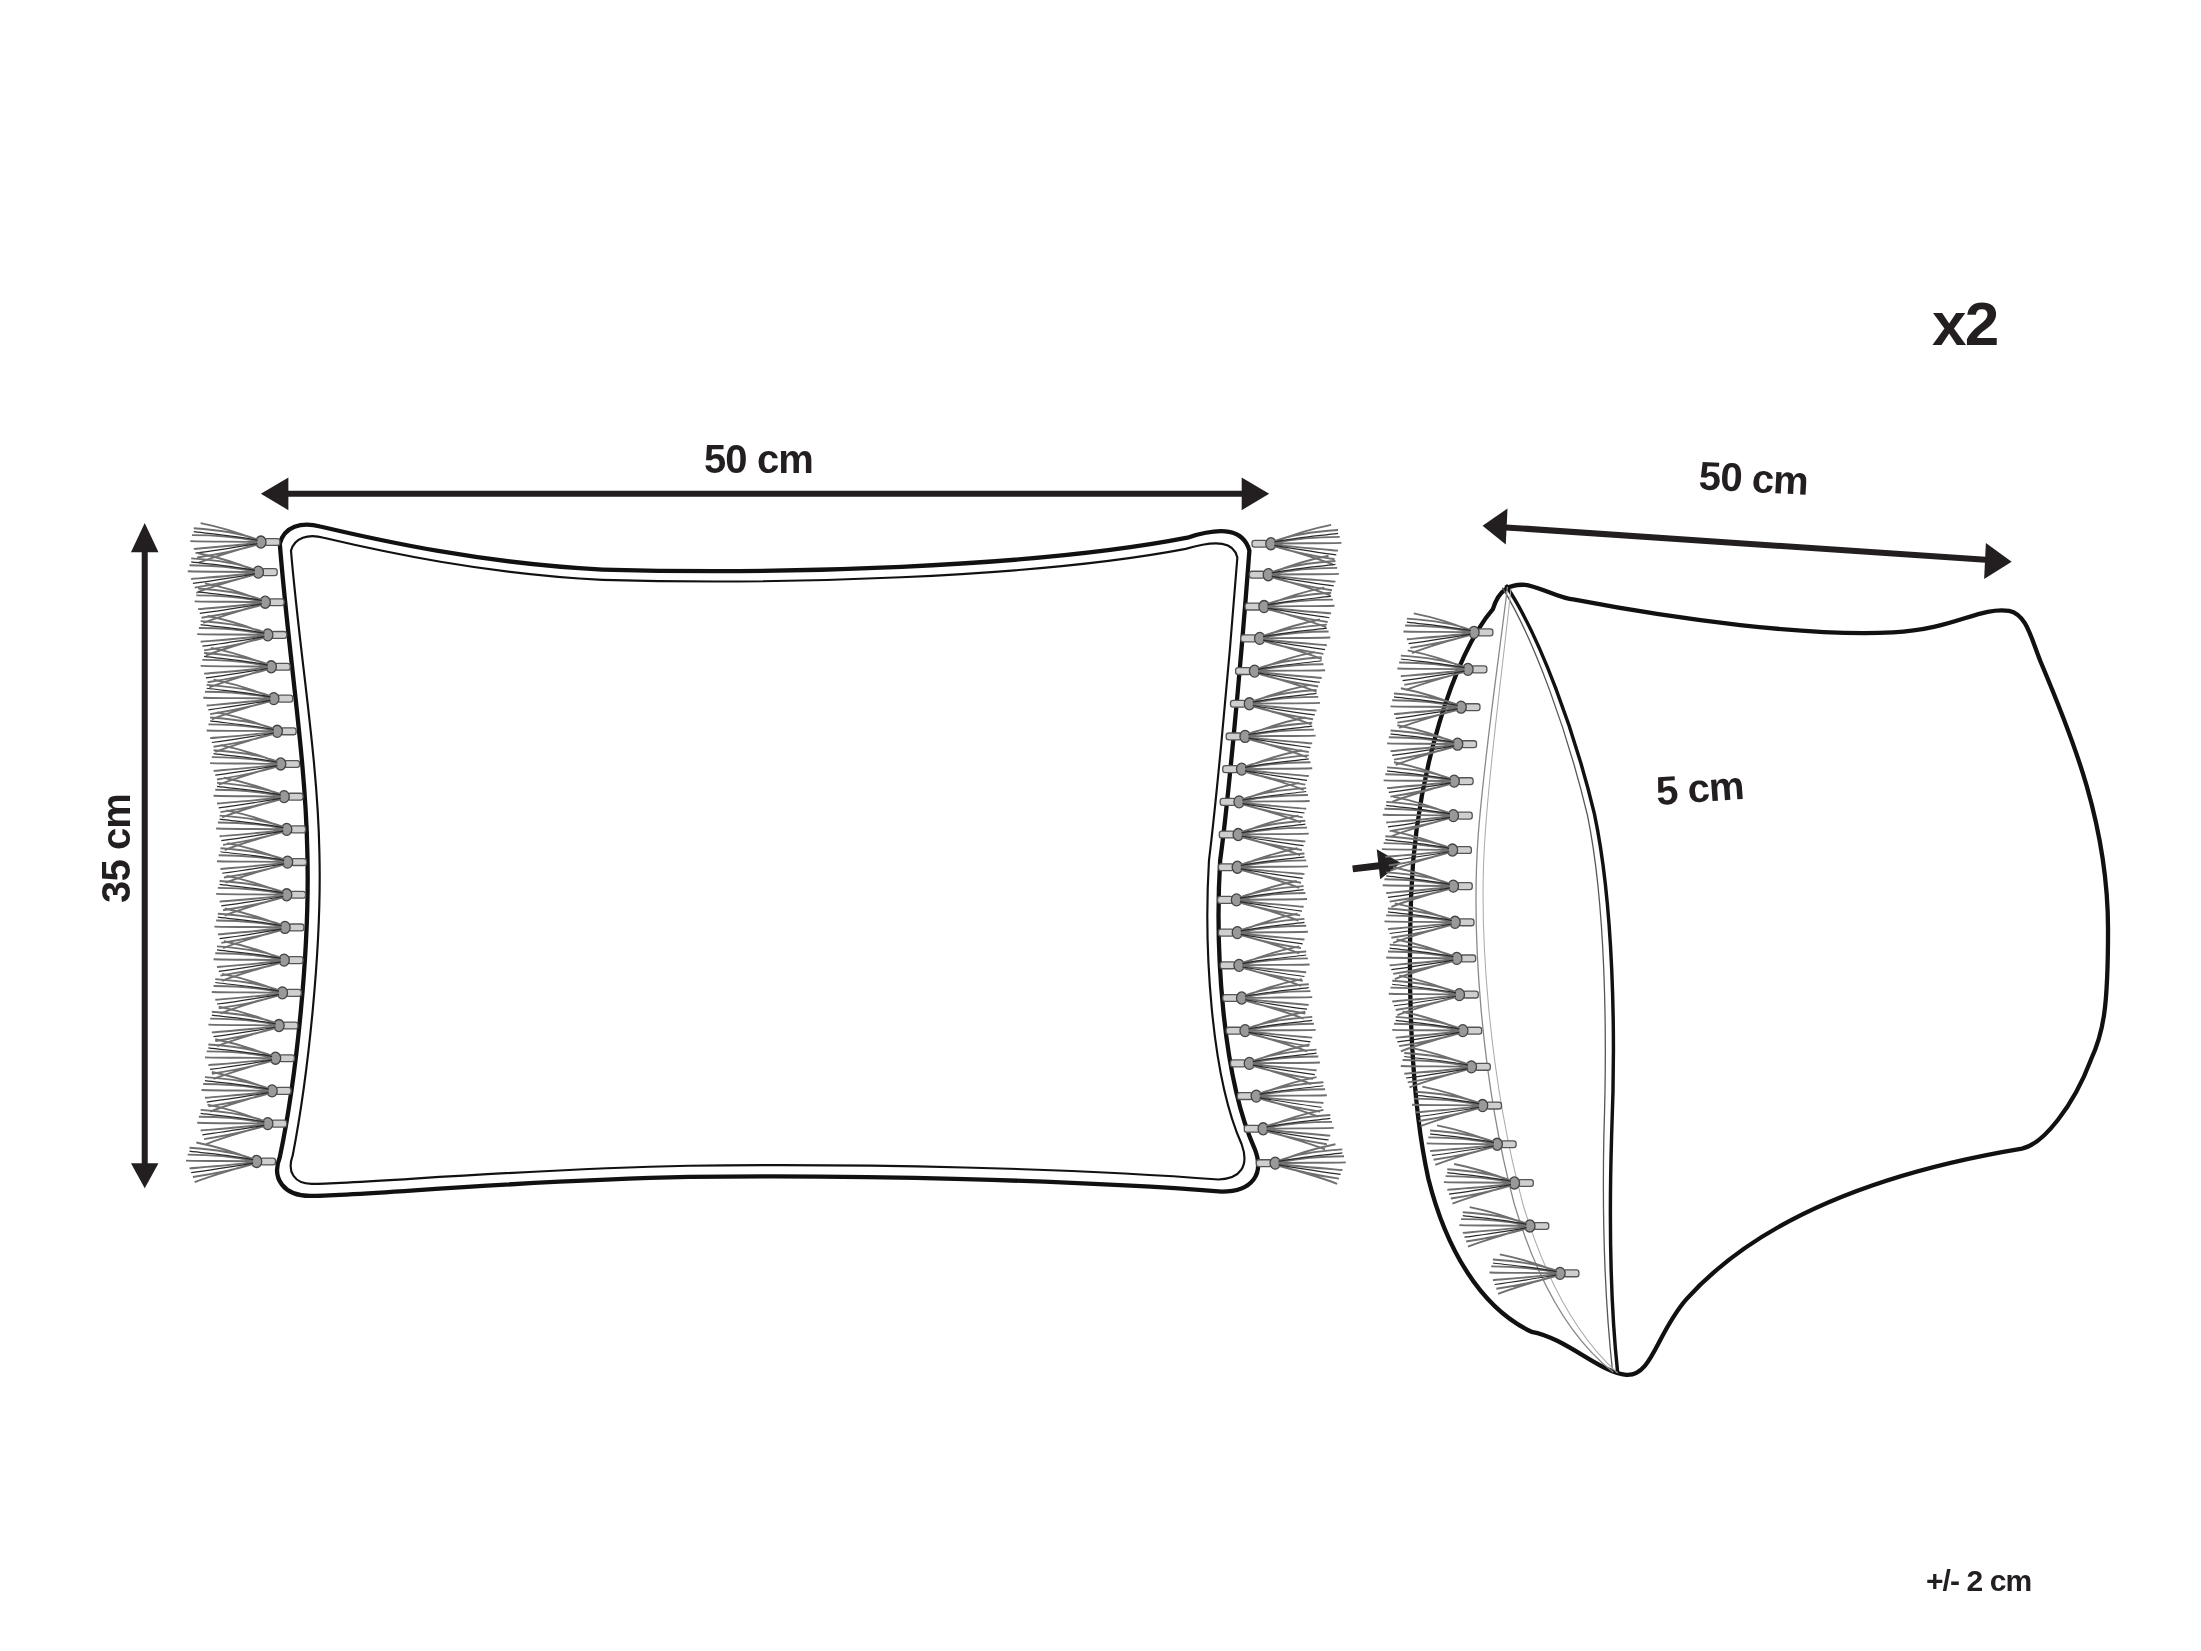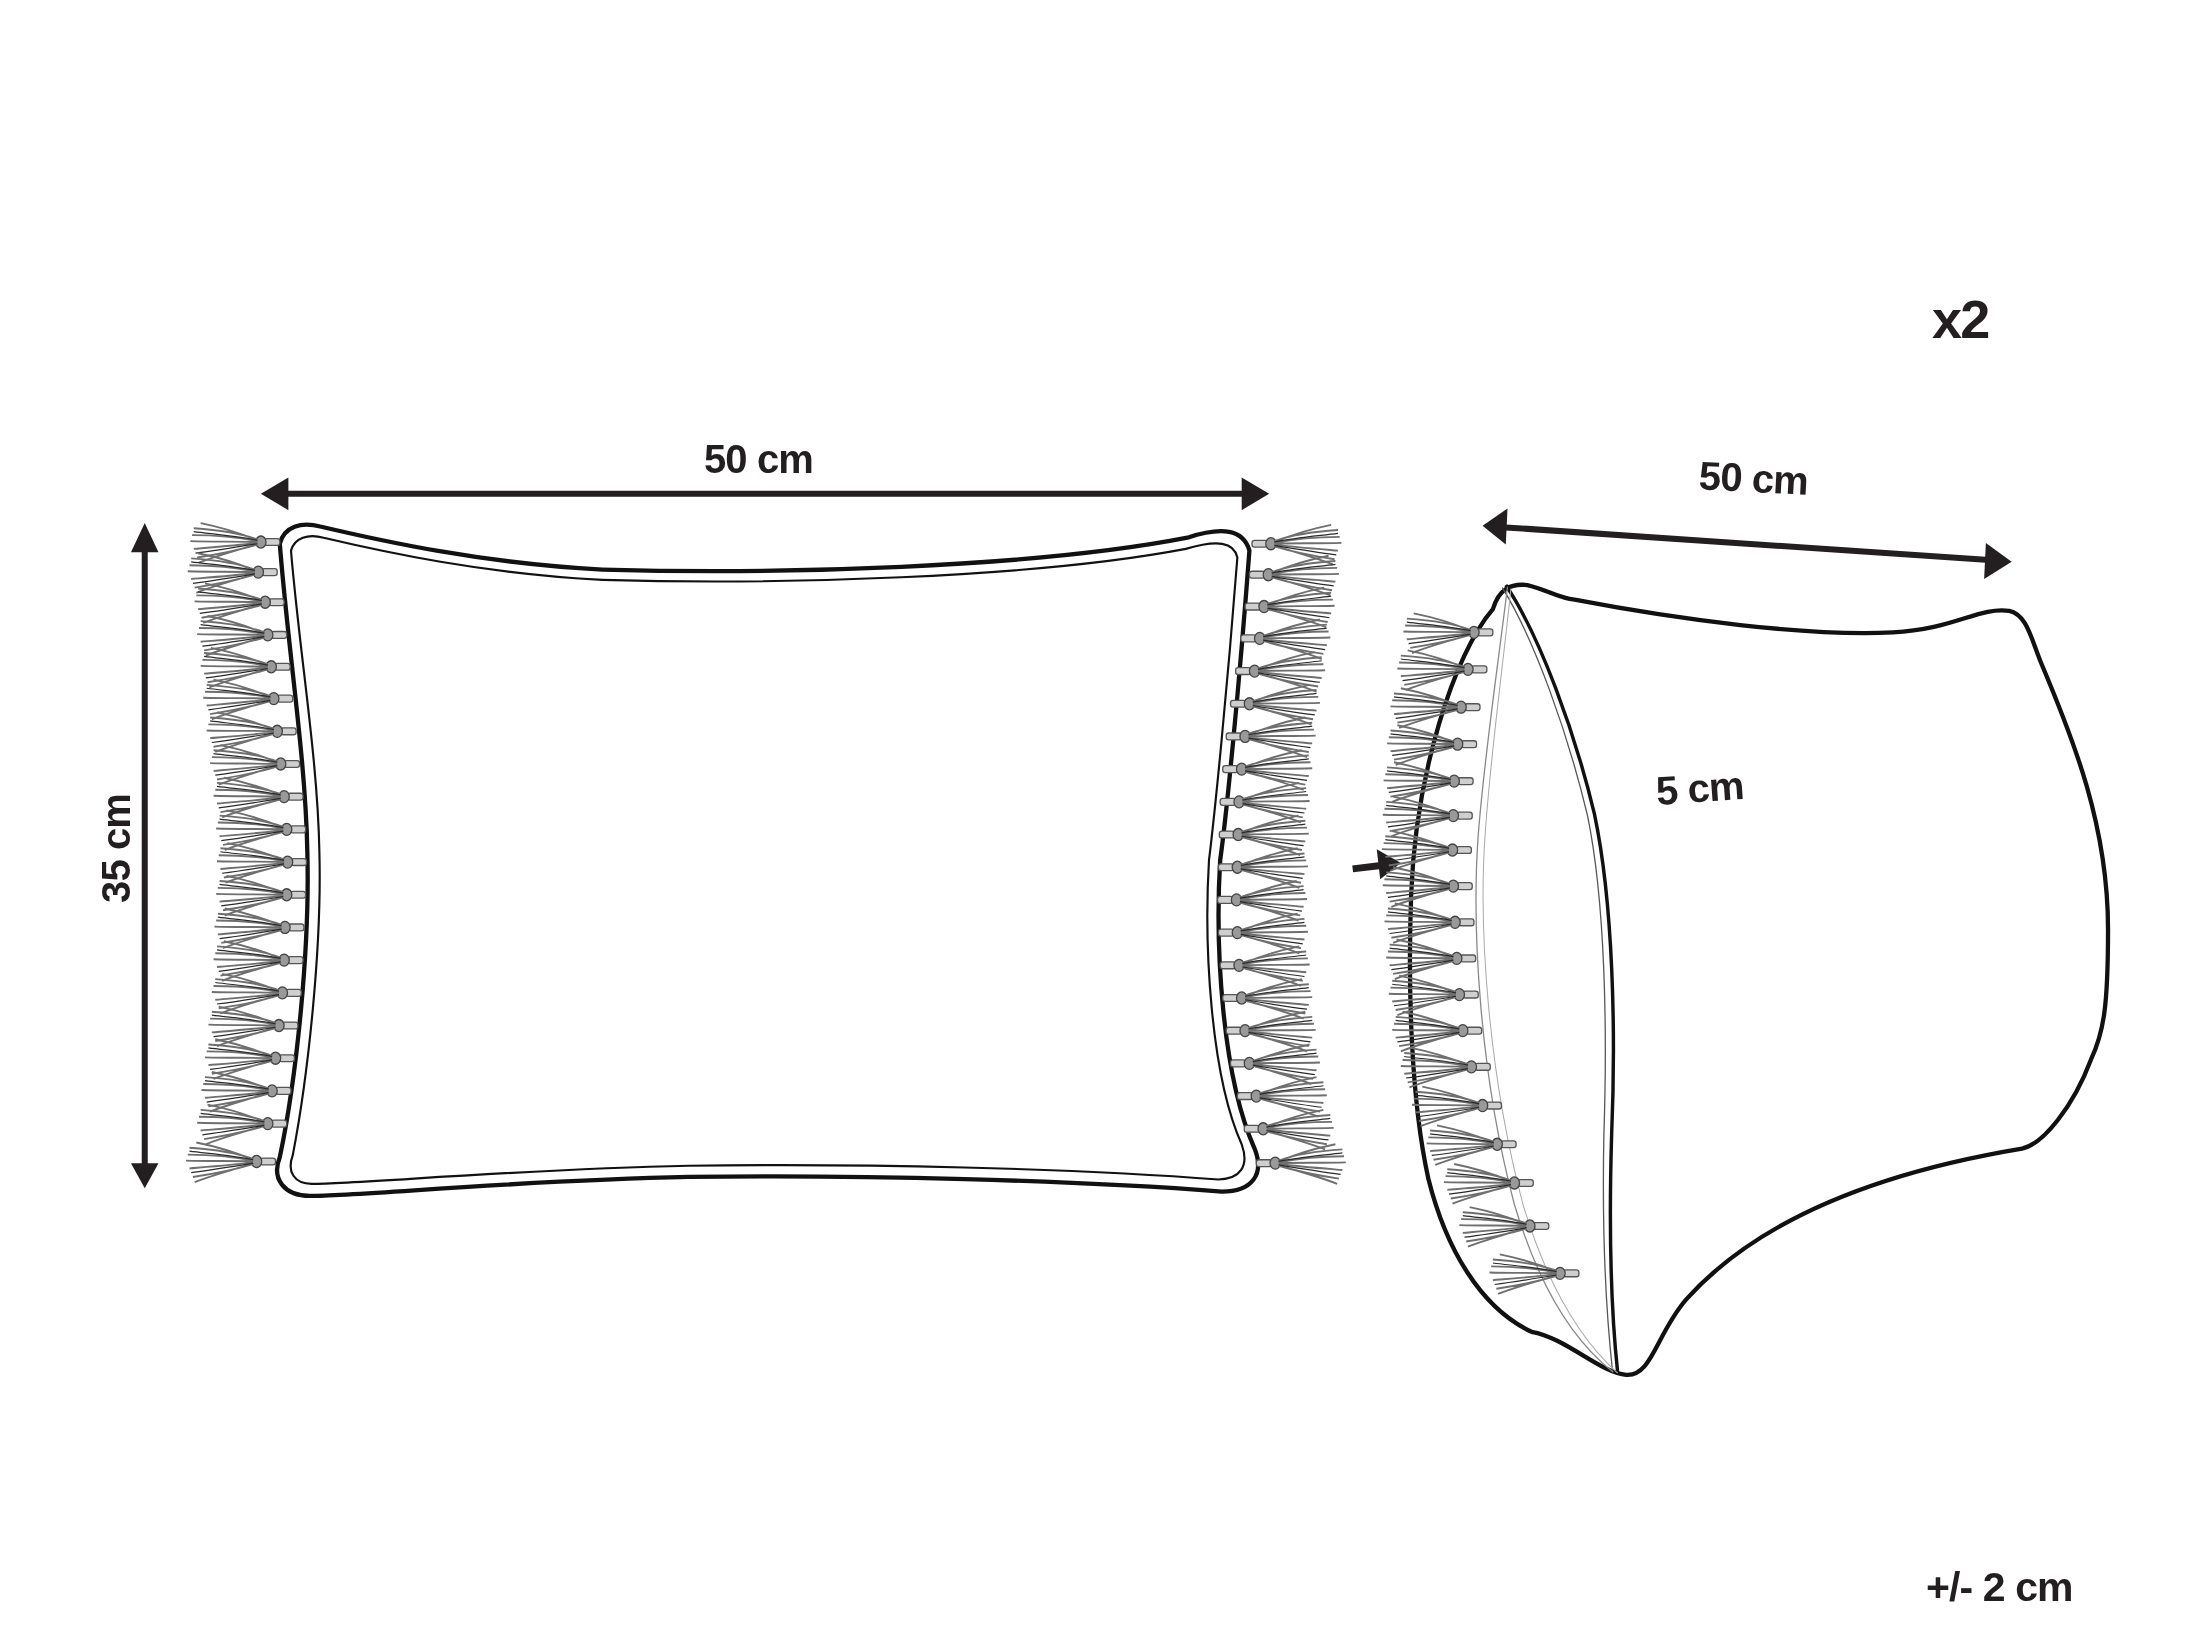--- a/index.html
+++ b/index.html
@@ -3,22 +3,22 @@
 <meta charset="utf-8">
 <style>
   html, body { margin: 0; padding: 0; background: #ffffff; }
   body { width: 2202px; height: 1651px; position: relative; overflow: hidden; font-family: "Liberation Sans", sans-serif; }
   #stage { position: absolute; left: 0; top: 0; width: 2202px; height: 1651px; }
   .lbl { position: absolute; font-family: "Liberation Sans", sans-serif; font-weight: bold; color: #231f20; white-space: nowrap; letter-spacing: -0.9px; }
   .lbl-top-left { left: 704px; top: 437px; font-size: 40px; }
   .lbl-height { left: 47px; top: 826px; font-size: 40px; transform: rotate(-90deg); transform-origin: center center; width: 138px; text-align: center; }
   .lbl-top-right { left: 1699px; top: 456px; font-size: 40px; transform: rotate(3deg); }
   .lbl-depth { left: 1656px; top: 766px; font-size: 40px; transform: rotate(-4deg); }
-  .lbl-qty { left: 1932px; top: 288px; font-size: 54px; letter-spacing: -1.7px; }
-  .lbl-tol { left: 1926px; top: 1564px; font-size: 41px; }
+  .lbl-qty { left: 1932px; top: 288px; font-size: 62px; letter-spacing: -1.7px; }
+  .lbl-tol { left: 1926px; top: 1564px; font-size: 30px; }
 </style>
 </head>
 <body>
 
 <div id="stage">
   <svg width="2202" height="1651" viewBox="0 0 2559 1919" xmlns="http://www.w3.org/2000/svg">
     <defs>
       <g id="tassel-r">
 
         <rect x="0" y="-4" width="18" height="8" rx="3" fill="#cfcfcf" stroke="#555" stroke-width="1.5"></rect>

